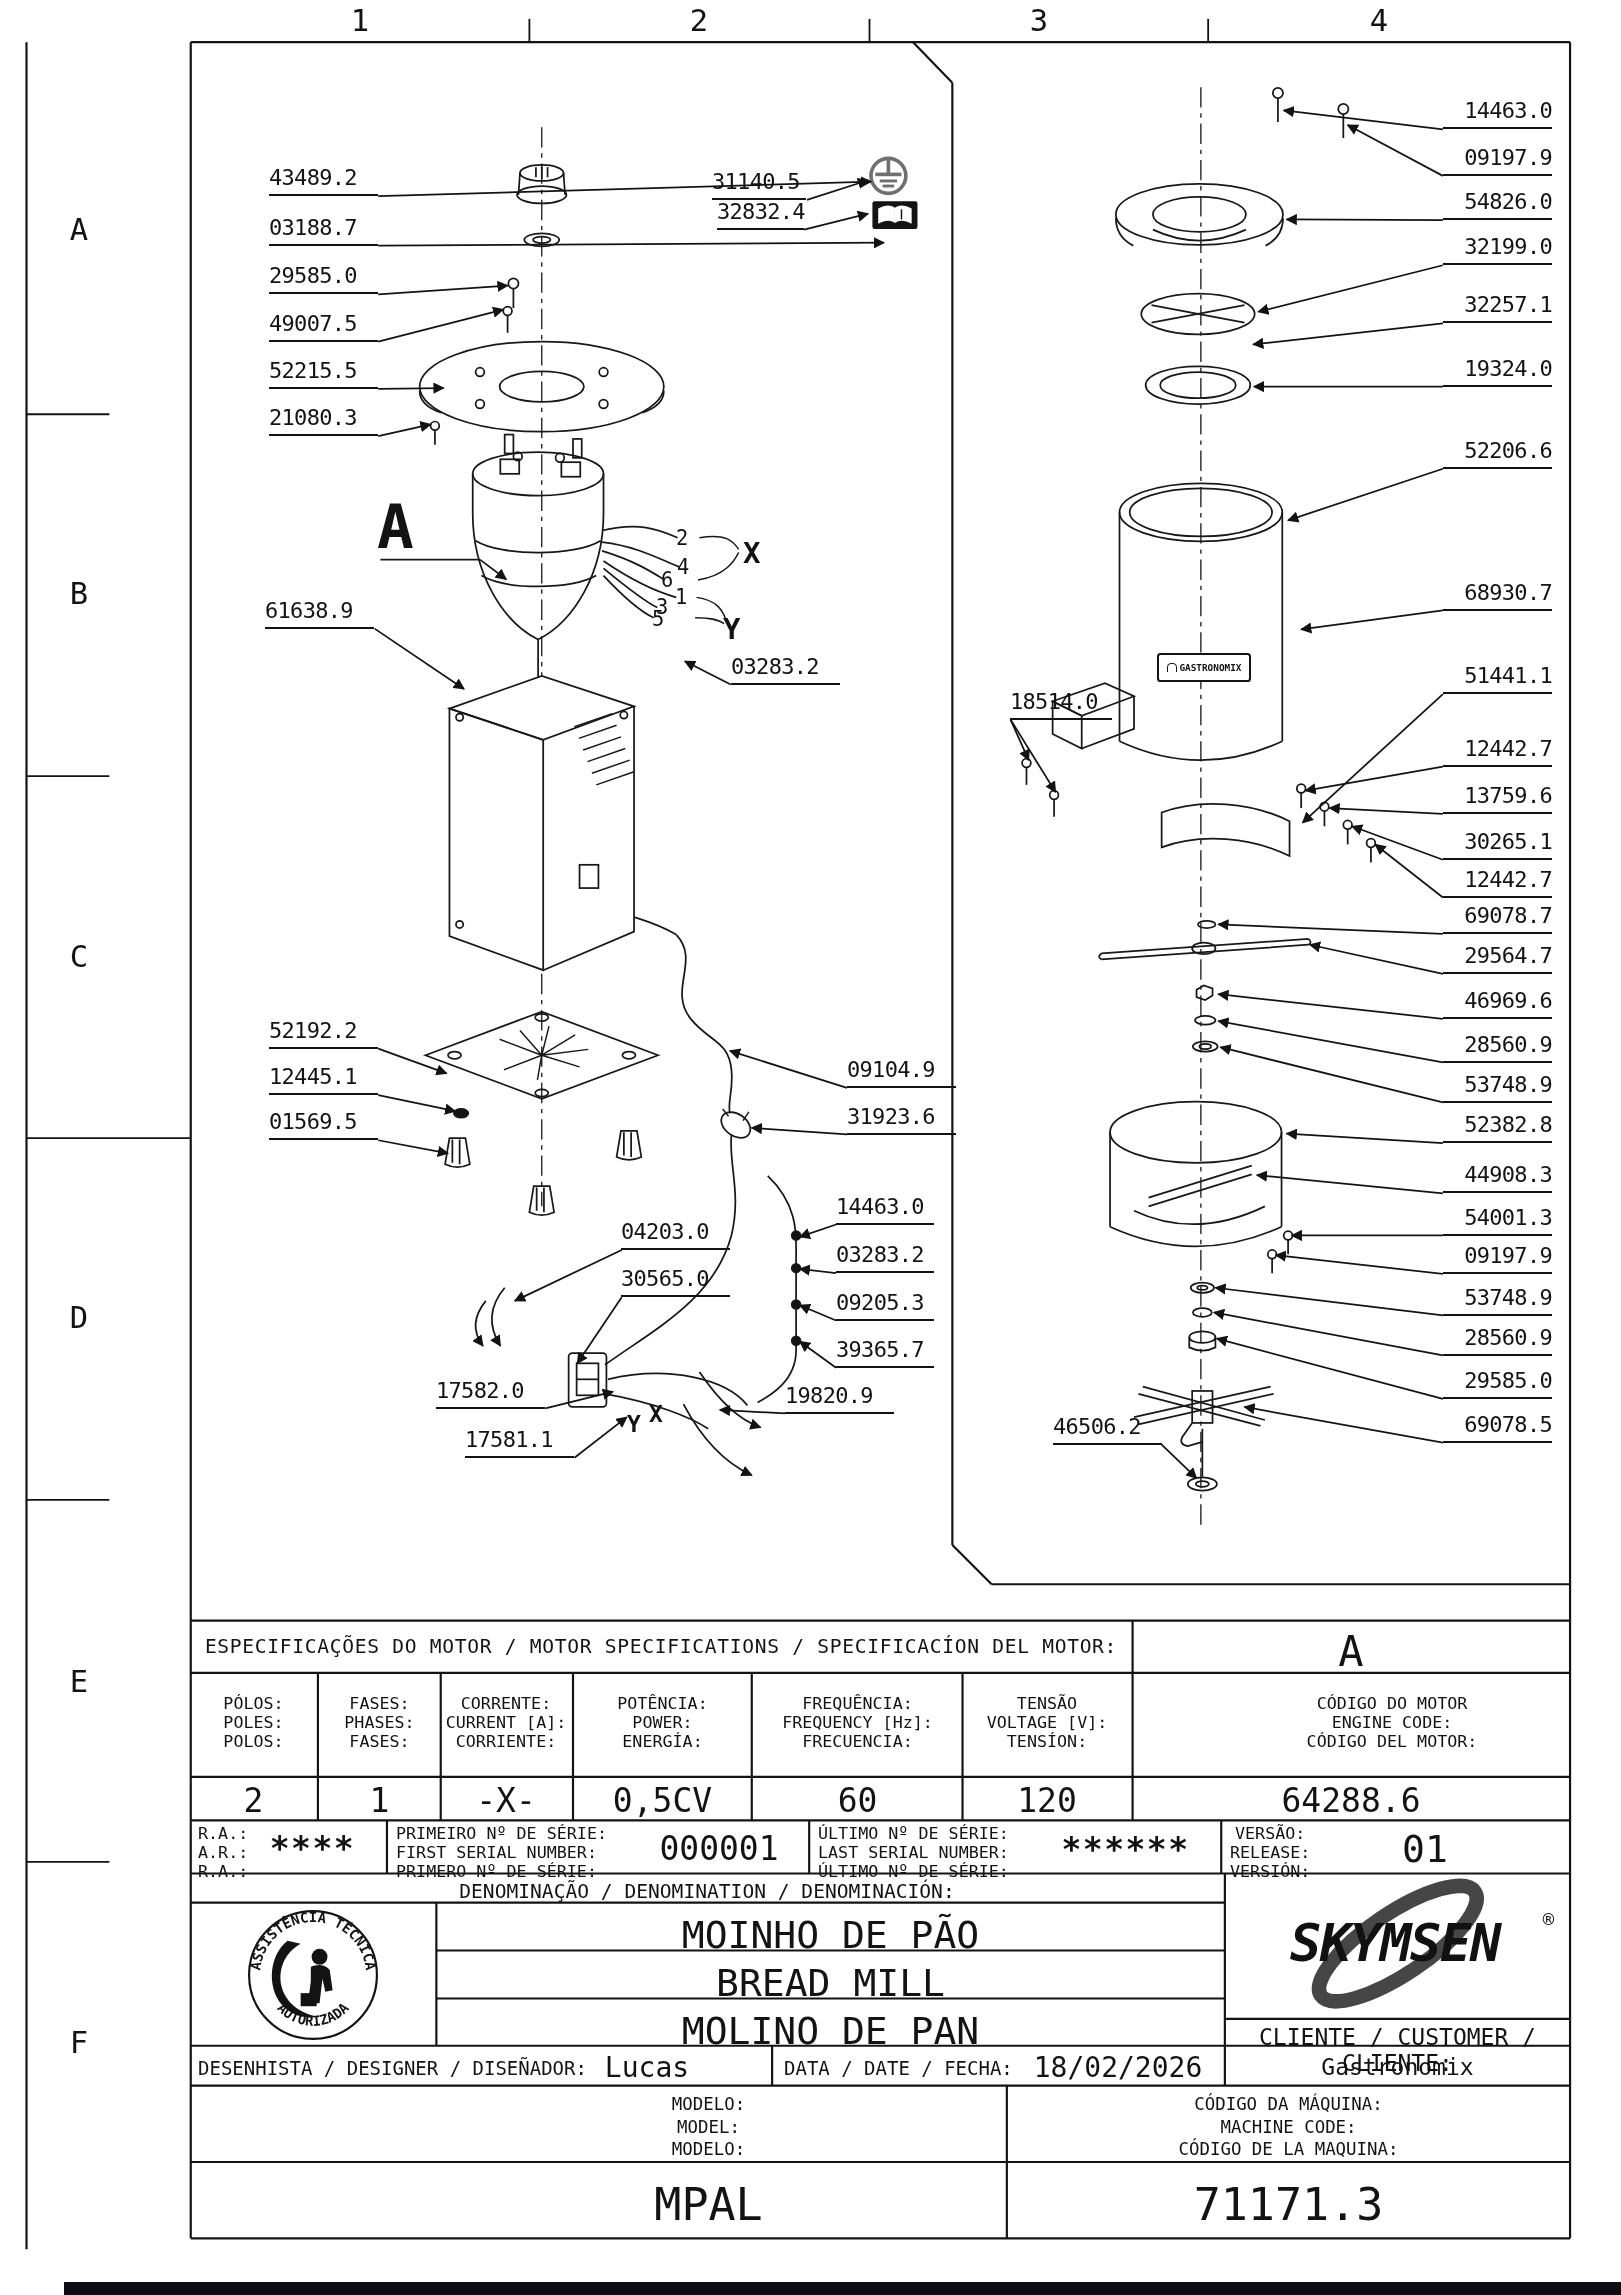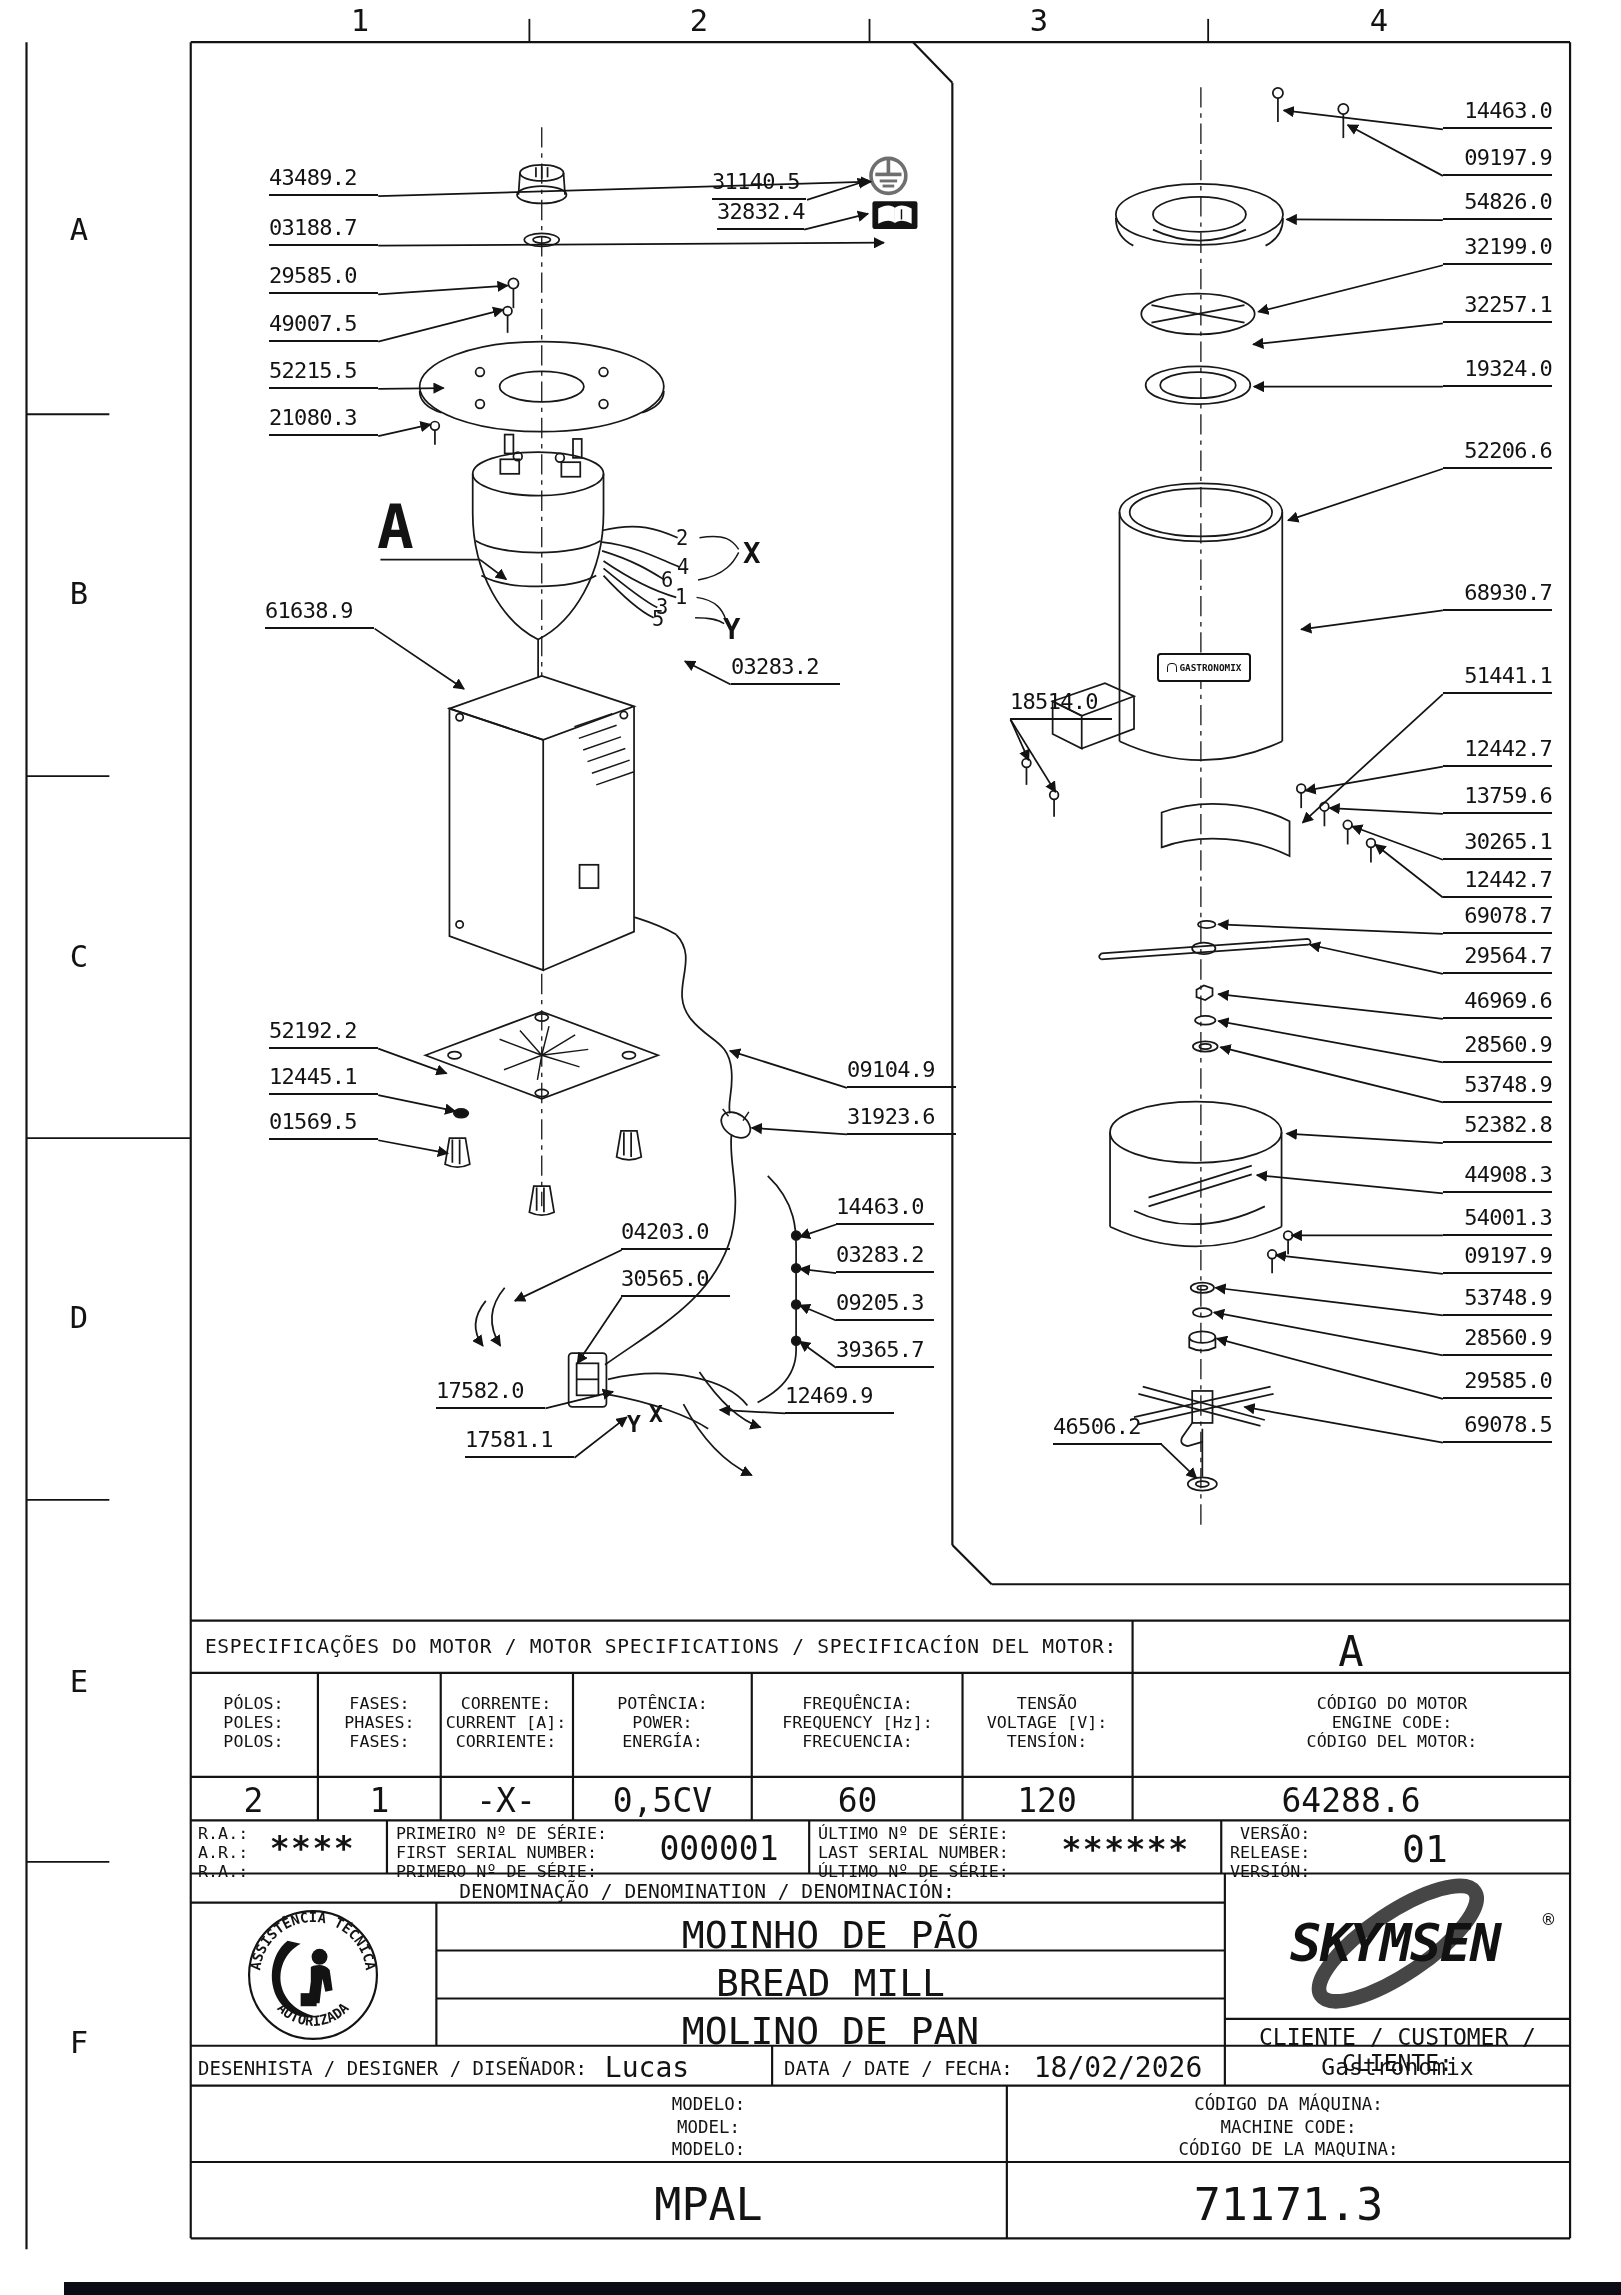--- a/index.html
+++ b/index.html
@@ -365,21 +365,21 @@
   <div class="plabel pl" style="left:847px;top:1059px">09104.9</div>
   <div class="plabel pl" style="left:847px;top:1106px">31923.6</div>
   <div class="plabel" style="left:836px;top:1196px;width:98px">14463.0</div>
   <div class="plabel" style="left:836px;top:1244px;width:98px">03283.2</div>
   <div class="plabel" style="left:836px;top:1292px;width:98px">09205.3</div>
   <div class="plabel" style="left:836px;top:1339px;width:98px">39365.7</div>
   <div class="plabel pl" style="left:621px;top:1221px">04203.0</div>
   <div class="plabel pl" style="left:621px;top:1268px">30565.0</div>
   <div class="plabel pl" style="left:436px;top:1380px">17582.0</div>
   <div class="plabel pl" style="left:465px;top:1429px">17581.1</div>
-  <div class="plabel pl" style="left:785px;top:1385px">12469.9</div>
+  <div class="plabel pl" style="left:785px;top:1385px">19820.9</div>
   <div class="plabel" style="left:1053px;top:1416px;width:109px">46506.2</div>
   <div class="plabel pr" style="top:100px">14463.0</div>
   <div class="plabel pr" style="top:147px">09197.9</div>
   <div class="plabel pr" style="top:191px">54826.0</div>
   <div class="plabel pr" style="top:236px">32199.0</div>
   <div class="plabel pr" style="top:294px">32257.1</div>
   <div class="plabel pr" style="top:358px">19324.0</div>
   <div class="plabel pr" style="top:440px">52206.6</div>
   <div class="plabel pr" style="top:582px">68930.7</div>
   <div class="plabel pr" style="top:665px">51441.1</div>
@@ -456,21 +456,21 @@
 R.A.:</div>
   <div class="celltxt bigval stars" style="left:247px;top:1832px;width:131px">****</div>
   <div class="lab3" style="position:absolute;left:396px;top:1824px;text-align:left">PRIMEIRO Nº DE SÉRIE:
 FIRST SERIAL NUMBER:
 PRIMERO Nº DE SÉRIE:</div>
   <div class="celltxt bigval" style="left:632px;top:1832px;width:174px">000001</div>
   <div class="lab3" style="position:absolute;left:818px;top:1824px;text-align:left">ÚLTIMO Nº DE SÉRIE:
 LAST SERIAL NUMBER:
 ÚLTIMO Nº DE SÉRIE:</div>
   <div class="celltxt bigval stars" style="left:1029px;top:1833px;width:193px">******</div>
-  <div class="lab3" style="position:absolute;left:1230px;top:1824px;text-align:right">VERSÃO:
+  <div class="lab3" style="position:absolute;left:1230px;top:1824px;text-align:center">VERSÃO:
 RELEASE:
 VERSIÓN:</div>
   <div class="celltxt" style="left:1345px;top:1827px;width:160px;font-size:38px">01</div>
 
   <div class="celltxt" style="left:190px;top:1880px;width:1034px;font-size:19.6px">DENOMINAÇÃO / DENOMINATION / DENOMINACIÓN:</div>
   <div class="celltxt" style="left:436px;top:1913px;width:789px;font-size:38px">MOINHO DE PÃO</div>
   <div class="celltxt" style="left:436px;top:1961px;width:789px;font-size:38px">BREAD MILL</div>
   <div class="celltxt" style="left:436px;top:2009px;width:789px;font-size:38px">MOLINO DE PAN</div>
 
   <svg style="position:absolute;left:244px;top:1906px" width="138" height="138" viewBox="0 0 190 190">

